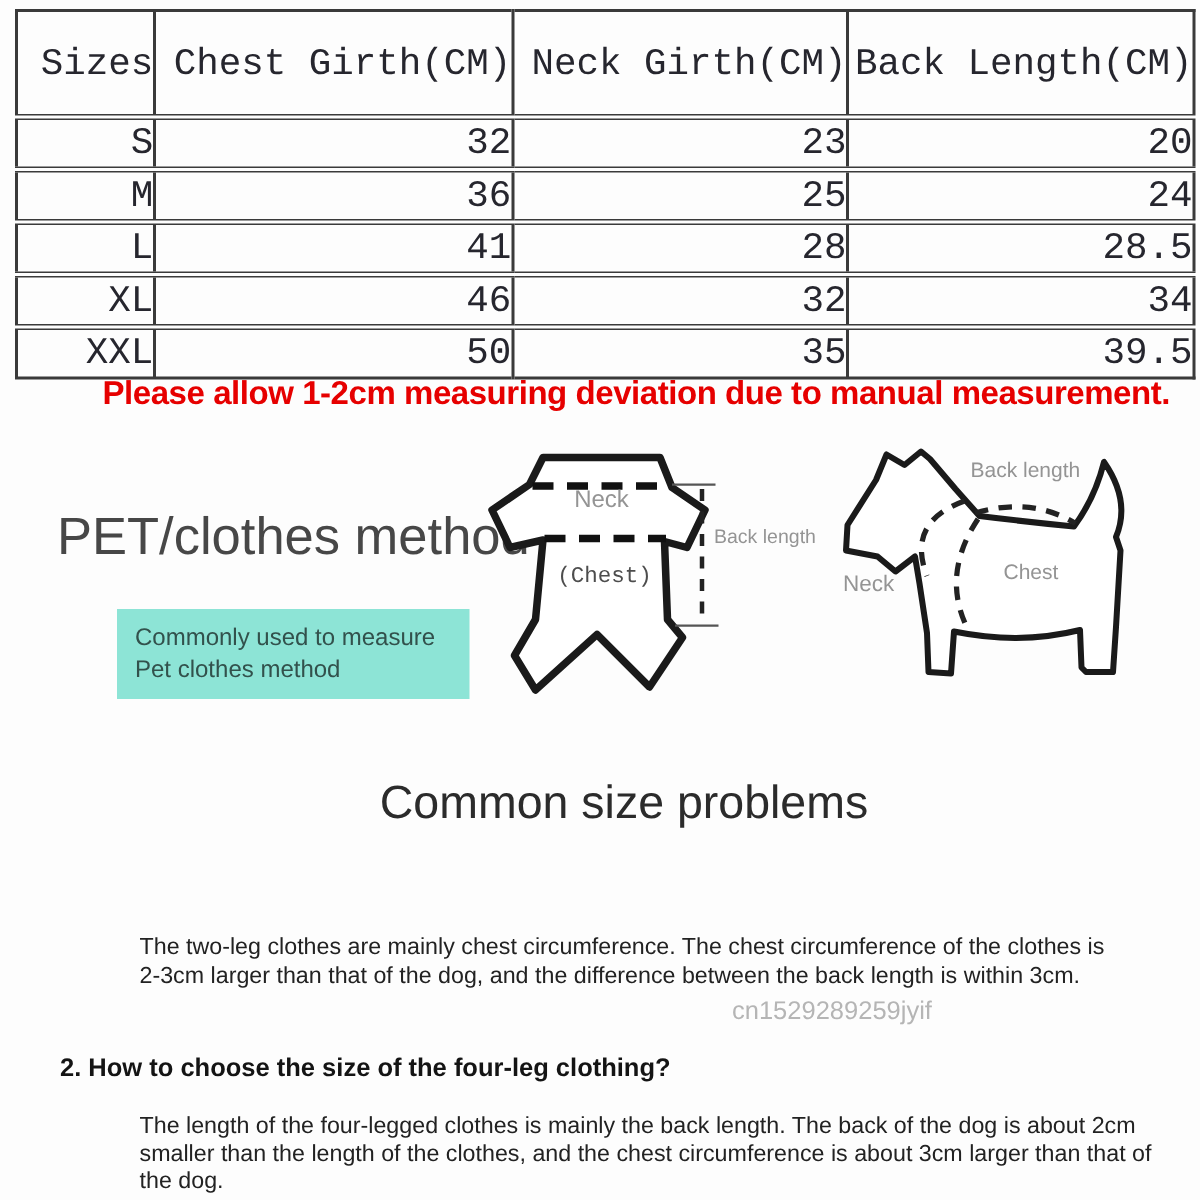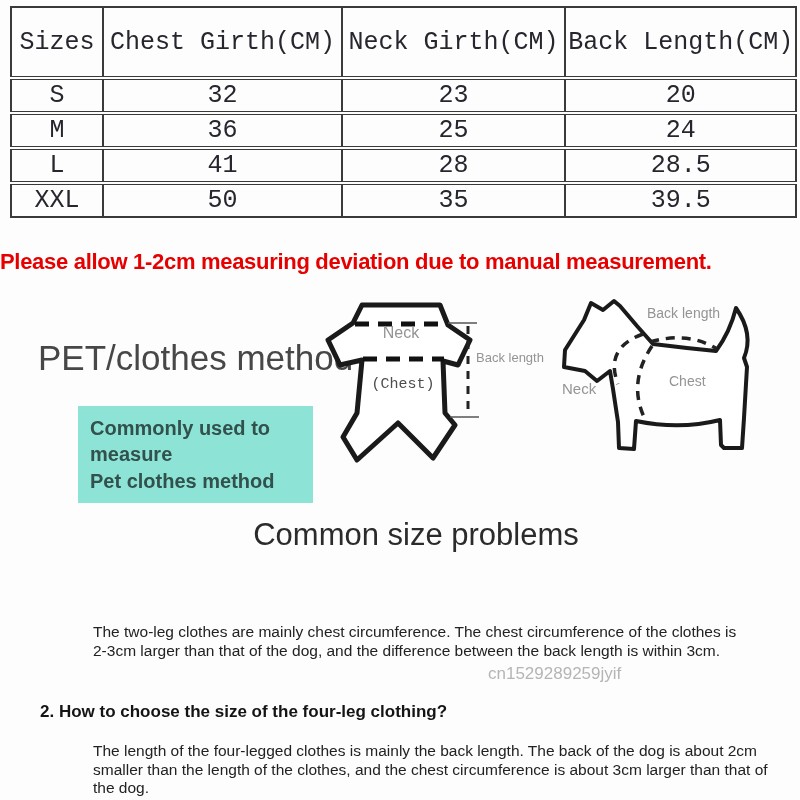--- a/index.html
+++ b/index.html
@@ -4,37 +4,37 @@
 <style>
   html,body{margin:0;padding:0;background:#fff;}
   .page{position:relative;width:800px;height:800px;background:#fdfdfd;overflow:hidden;
         font-family:"Liberation Sans",sans-serif;color:#1f1f1f;}
 
   
   .size-table{position:absolute;left:10px;top:6px;width:787px;border-collapse:collapse;
               font-family:"Liberation Mono","DejaVu Sans Mono",monospace;color:#26262e;
               table-layout:fixed;}
   .size-table td,.size-table th{border-left:2px solid #3a3a3a;border-bottom:4px double #3a3a3a;
-              text-align:center;vertical-align:middle;font-weight:normal;padding:0;}
+              text-align:right;vertical-align:middle;font-weight:normal;padding:0;}
   .size-table tr>*:first-child{border-left:2px solid #3a3a3a;}
   .size-table{border:2px solid #3a3a3a;}
   .size-table thead th{height:68px;font-size:25px;}
   .size-table tbody td{height:31px;font-size:25px;}
   .size-table tbody tr:last-child td{border-bottom:none;}
   .col-sizes{width:92px;}.col-chest{width:238px;}.col-neck{width:223px;}.col-back{width:230px;}
 
   
-  .notice{position:absolute;left:0;top:249px;width:780px;text-align:left;
+  .notice{position:absolute;left:0;top:249px;width:780px;text-align:right;
           color:#e60000;font-weight:bold;font-size:22px;letter-spacing:-0.3px;white-space:nowrap;}
 
   
   .measure{position:absolute;left:0;top:290px;width:800px;height:200px;}
   .pet-title{position:absolute;left:38px;top:48px;font-size:35px;color:#474747;}
   .highlight{position:absolute;left:78px;top:116px;width:214px;background:#8de4d6;
-             color:#32514c;font-weight:bold;font-size:20px;line-height:1.32;padding:9px 9px 9px 12px;}
+             color:#32514c;font-weight:normal;font-size:16px;line-height:1.32;padding:9px 9px 9px 12px;}
   .measure svg{position:absolute;top:0;}
   .svg-pattern{left:325px;}
   .svg-dog{left:540px;}
   .sketch-label{font-family:"Liberation Sans",sans-serif;fill:#949494;}
   .mono-label{font-family:"Liberation Mono","DejaVu Sans Mono",monospace;fill:#4d4d4d;}
 
   
   .problems-title{position:absolute;left:16px;top:517px;width:800px;text-align:center;
                   font-size:31px;color:#2b2b2b;}
   .question{position:absolute;left:40px;font-size:17px;font-weight:bold;color:#141414;}
@@ -78,20 +78,26 @@
         <td>25</td>
         <td>24</td>
       </tr>
       <tr>
         <td>L</td>
         <td>41</td>
         <td>28</td>
         <td>28.5</td>
       </tr>
       <tr>
+        <td>XL</td>
+        <td>46</td>
+        <td>32</td>
+        <td>34</td>
+      </tr>
+      <tr>
         <td>XXL</td>
         <td>50</td>
         <td>35</td>
         <td>39.5</td>
       </tr>
     </tbody>
   </table>
 
   <div class="notice">Please allow 1-2cm measuring deviation due to manual measurement.</div>
 

